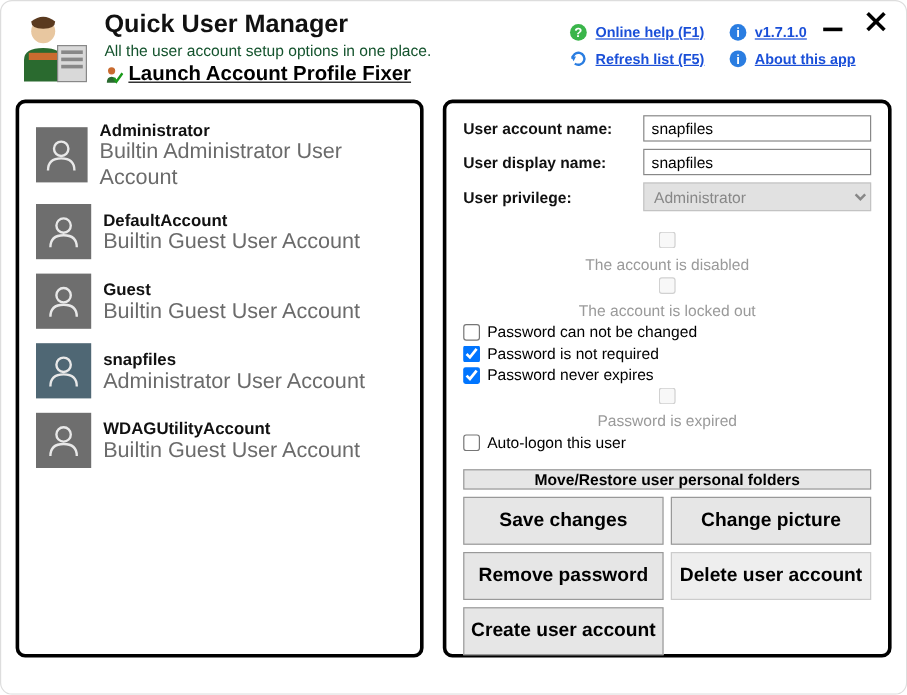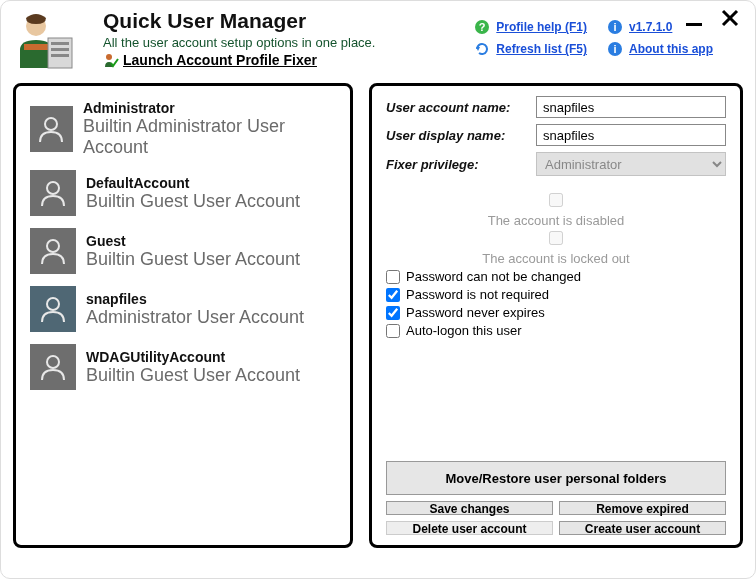--- a/index.html
+++ b/index.html
@@ -1,50 +1,50 @@
 <!DOCTYPE html>
 <html><head>
 <meta charset="utf-8">
 <style>
 * { box-sizing: border-box; margin: 0; padding: 0; }
 body { font-family: "Segoe UI", Tahoma, Arial, sans-serif; font-size: 13px; background: #fff; width: 756px; height: 579px; overflow: hidden; }
 .window { position: relative; width: 756px; height: 579px; background: #fff; border: 1px solid #ddd; border-radius: 10px; padding: 8px 12px 12px 12px; }
-.titlebar { display: flex; align-items: flex-start; gap: 26px; padding: 0 0 4px 0; }
+.titlebar { display: flex; align-items: flex-start; gap: 10px; padding: 0 0 4px 0; }
 .app-icon { width: 64px; height: 64px; flex-shrink: 0; display:flex; align-items:center; justify-content:center; }
 .title-col { flex: 1; }
 .app-title { font-size: 21px; font-weight: bold; color: #111; }
 .app-subtitle { font-size: 13px; color: #14532d; margin-top: 2px; }
 .launch-row { margin-top: 2px; display: flex; align-items: center; gap: 4px; }
 .launch-row .mini-icon { width: 16px; height: 16px; }
-.launch-link { color: #000; text-decoration: underline; font-weight: bold; font-size: 14px; }
+.launch-link { color: #000; text-decoration: underline; font-weight: bold; font-size: 17px; }
 .top-links { display: grid; grid-template-columns: auto auto; gap: 6px 20px; align-items: center; margin-right: 30px; margin-top: 10px;}
 .top-link { display: flex; align-items: center; gap: 6px; }
 .top-link a { color: #1a4fd8; text-decoration: underline; font-size: 12px; font-weight: bold; }
 .winbtns { position: absolute; top: 6px; right: 14px; display: flex; gap: 14px; align-items: center; }
 .winbtn { width: 22px; height: 22px; display:flex; align-items:center; justify-content:center; cursor:pointer; font-size: 20px; font-weight:bold; color:#000; }
 .main { display: flex; gap: 16px; margin-top: 6px; height: 465px;}
 .panel { border: 3px solid #000; border-radius: 8px; background: #fff; }
 .left { width: 355px; padding: 8px 10px; overflow: hidden; }
 .right { flex: 1; padding: 10px 14px; display:flex; flex-direction:column; }
 .user-item { display: flex; align-items: center; gap: 10px; padding: 6px 4px; cursor:pointer; }
 .user-avatar { width: 46px; height: 46px; background: #6e6e6e; display:flex; align-items:center; justify-content:center; color: #e8e8e8; }
 .user-item.selected .user-avatar { background: #4f6774; }
 .user-text .uname { font-weight: bold; font-size: 14px; color: #111; }
 .user-text .udesc { font-size: 18px; color: #6b6b6b; }
 .form-row { display: flex; align-items: center; margin-bottom: 6px; }
-.form-row .lbl { width: 150px; font-size: 13px; font-weight: bold; color: #111; font-style: italic; }
+.form-row .lbl { width: 150px; font-size: 13px; font-weight: bold; color: #111; }
 .form-row input[type=text] { flex:1; height: 22px; border: 1px solid #888; padding: 2px 6px; font-size: 13px; background:#fff; }
 .form-row select { flex:1; height: 24px; border: 1px solid #aaa; background:#d5d5d5; color:#555; font-size: 13px; padding: 2px 4px;}
 .check-row { display:flex; align-items:center; gap:6px; margin: 3px 0; font-size: 13px;}
 .check-row input[type=checkbox]{ width:14px; height:14px; }
 .check-row.disabled { color: #9a9a9a; flex-direction: column; }
 .check-row.disabled input { accent-color: #bbb; }
 .btn-wide { width:100%; height:34px; background: #e6e6e6; border:1px solid #999; font-size:13px; font-weight:bold; cursor:pointer; }
 .btn-grid { display:grid; grid-template-columns: 1fr 1fr; gap: 6px; margin-top: 6px; }
-.btn { height:14px; background:#e6e6e6; border:1px solid #999; font-size:12px; cursor:pointer; font-weight:bold;}
+.btn { height:40px; background:#e6e6e6; border:1px solid #999; font-size:16px; cursor:pointer; font-weight:bold;}
 .btn:disabled { color:#000000; background:#eee; border-color:#ccc; cursor:default;text-align:center;}
 .checks { margin: 8px 0 12px 0;}
 svg { display:block; }
 </style>
 </head>
 <body>
 
 <div class="window">
 
   <div class="winbtns">
@@ -89,21 +89,21 @@
       </div>
     </div>
     <div class="top-links">
       <div class="top-link">
         <span>
             <svg width="16" height="16">
               <circle cx="8" cy="8" r="7" fill="#3ab54a"></circle>
               <text x="8" y="12" text-anchor="middle" fill="#fff" font-size="11" font-weight="bold">?</text>
             </svg>
           </span>
-        <a href="#">Profile help (F1)</a>
+        <a href="#">Online help (F1)</a>
       </div>
       <div class="top-link">
         <span>
             <svg width="16" height="16">
               <circle cx="8" cy="8" r="7" fill="#2a7de1"></circle>
               <text x="8" y="12" text-anchor="middle" fill="#fff" font-size="11" font-weight="bold">i</text>
             </svg>
           </span>
         <a href="#">v1.7.1.0</a>
       </div>
@@ -195,21 +195,21 @@
     <div class="panel right">
       <div class="form-row">
         <div class="lbl">User account name:</div>
         <input type="text" value="snapfiles" style="">
       </div>
       <div class="form-row">
         <div class="lbl">User display name:</div>
         <input type="text" value="snapfiles" style="">
       </div>
       <div class="form-row">
-        <div class="lbl">Fixer privilege:</div>
+        <div class="lbl">User privilege:</div>
         <select disabled="">
           <option>Administrator</option>
         </select>
       </div>
 
       <div class="checks">
         <label class="check-row disabled">
             <input type="checkbox" disabled="" style="">
             <span>The account is disabled</span>
           </label>
@@ -222,31 +222,36 @@
             <span>Password can not be changed</span>
           </label>
         <label class="check-row">
             <input type="checkbox" checked="" style="">
             <span>Password is not required</span>
           </label>
         <label class="check-row">
             <input type="checkbox" checked="" style="">
             <span>Password never expires</span>
           </label>
+        <label class="check-row disabled">
+            <input type="checkbox" disabled="" style="">
+            <span>Password is expired</span>
+          </label>
         <label class="check-row">
             <input type="checkbox" style="">
             <span>Auto-logon this user</span>
           </label>
       </div>
 
       <div style="flex:1"></div>
 
       <button class="btn-wide">Move/Restore user personal folders</button>
       <div class="btn-grid">
         <button class="btn">Save changes</button>
-        <button class="btn">Remove expired</button>
+        <button class="btn">Change picture</button>
+        <button class="btn">Remove password</button>
         <button class="btn" disabled="">Delete user account</button>
         <button class="btn">Create user account</button>
       </div>
     </div>
   </div>
 
 </div>
 
 </body></html>

